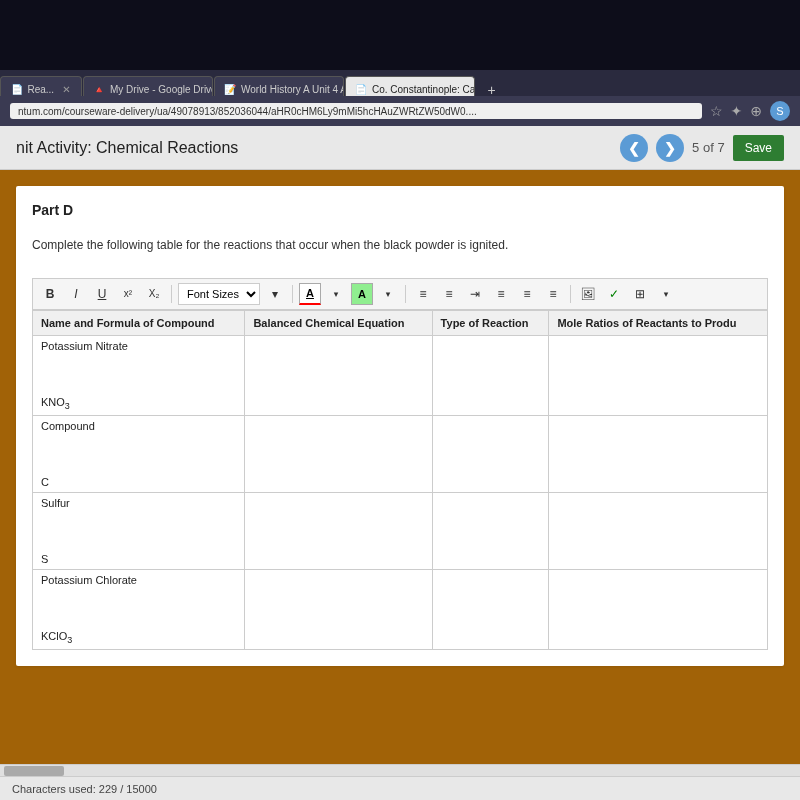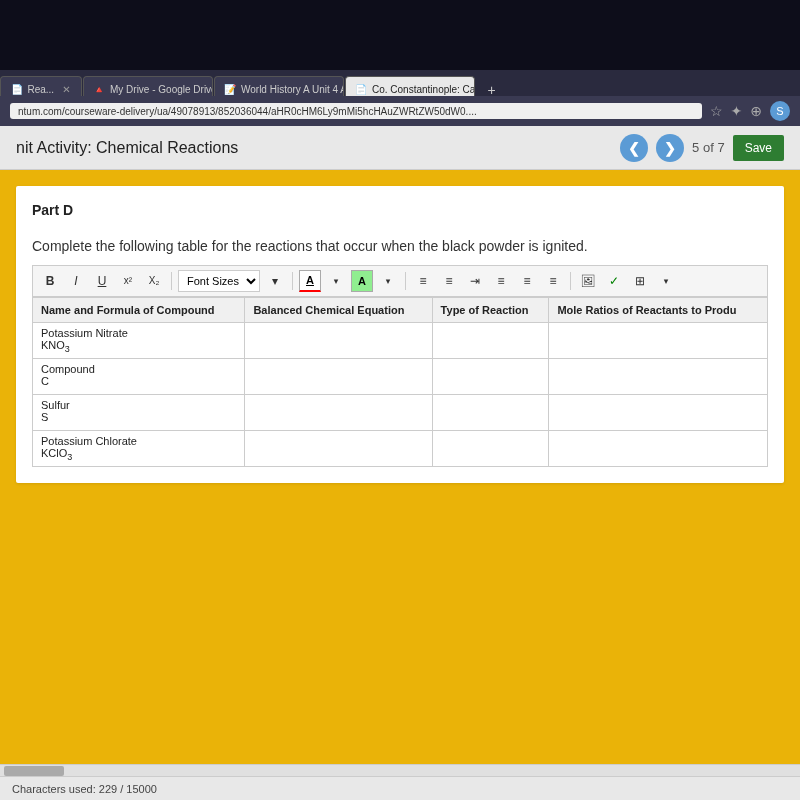--- a/index.html
+++ b/index.html
@@ -105,21 +105,21 @@
       color: #333;
     }
 
     .star-icon {
       color: #aaa;
       font-size: 14px;
     }
 
     
     .main-content {
-      background: #eab308;
+      background: #a16207;
       position: absolute;
       top: 126px;
       left: 0;
       right: 0;
       bottom: 0;
       overflow: hidden;
     }
 
     
     .page-header {
@@ -186,23 +186,23 @@
     }
 
     .part-label {
       font-size: 14px;
       font-weight: bold;
       color: #222;
       margin-bottom: 19px;
     }
 
     .instruction-text {
-      font-size: 14px;
+      font-size: 12px;
       color: #333;
-      margin-bottom: 8px;
+      margin-bottom: 24px;
       line-height: 1.4;
     }
 
     
     .editor-toolbar {
       background: #f5f5f5;
       border: 1px solid #ccc;
       height: 32px;
       display: flex;
       align-items: center;
@@ -287,20 +287,21 @@
 
     .cell-compound-name {
       font-size: 11px;
       color: #222;
       font-weight: normal;
     }
 
     .cell-formula {
       font-size: 11px;
       color: #222;
+      margin-top: 44px;
     }
 
     .sub { font-size: 9px; vertical-align: sub; }
 
     .bottom-bar {
       position: absolute;
       bottom: 0;
       left: 0;
       right: 0;
       height: 24px;

